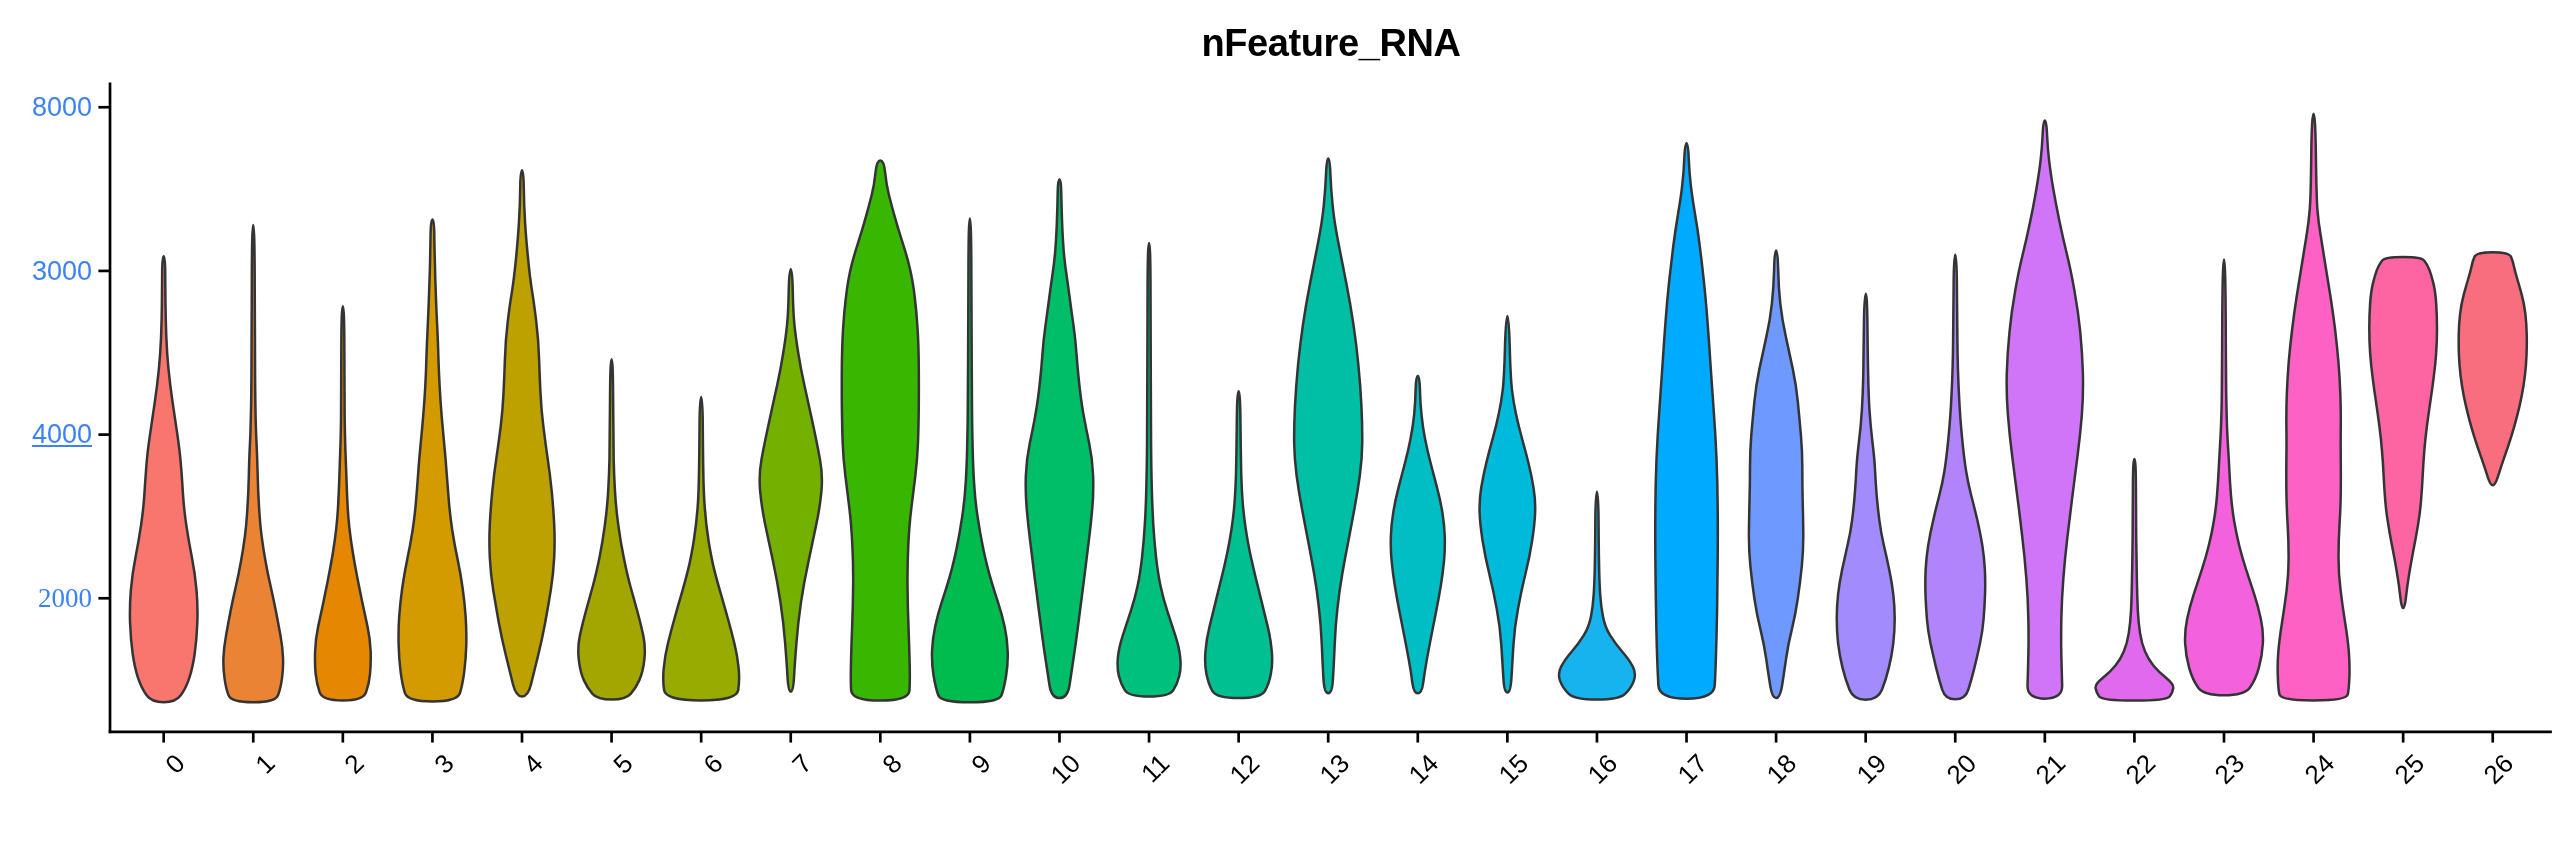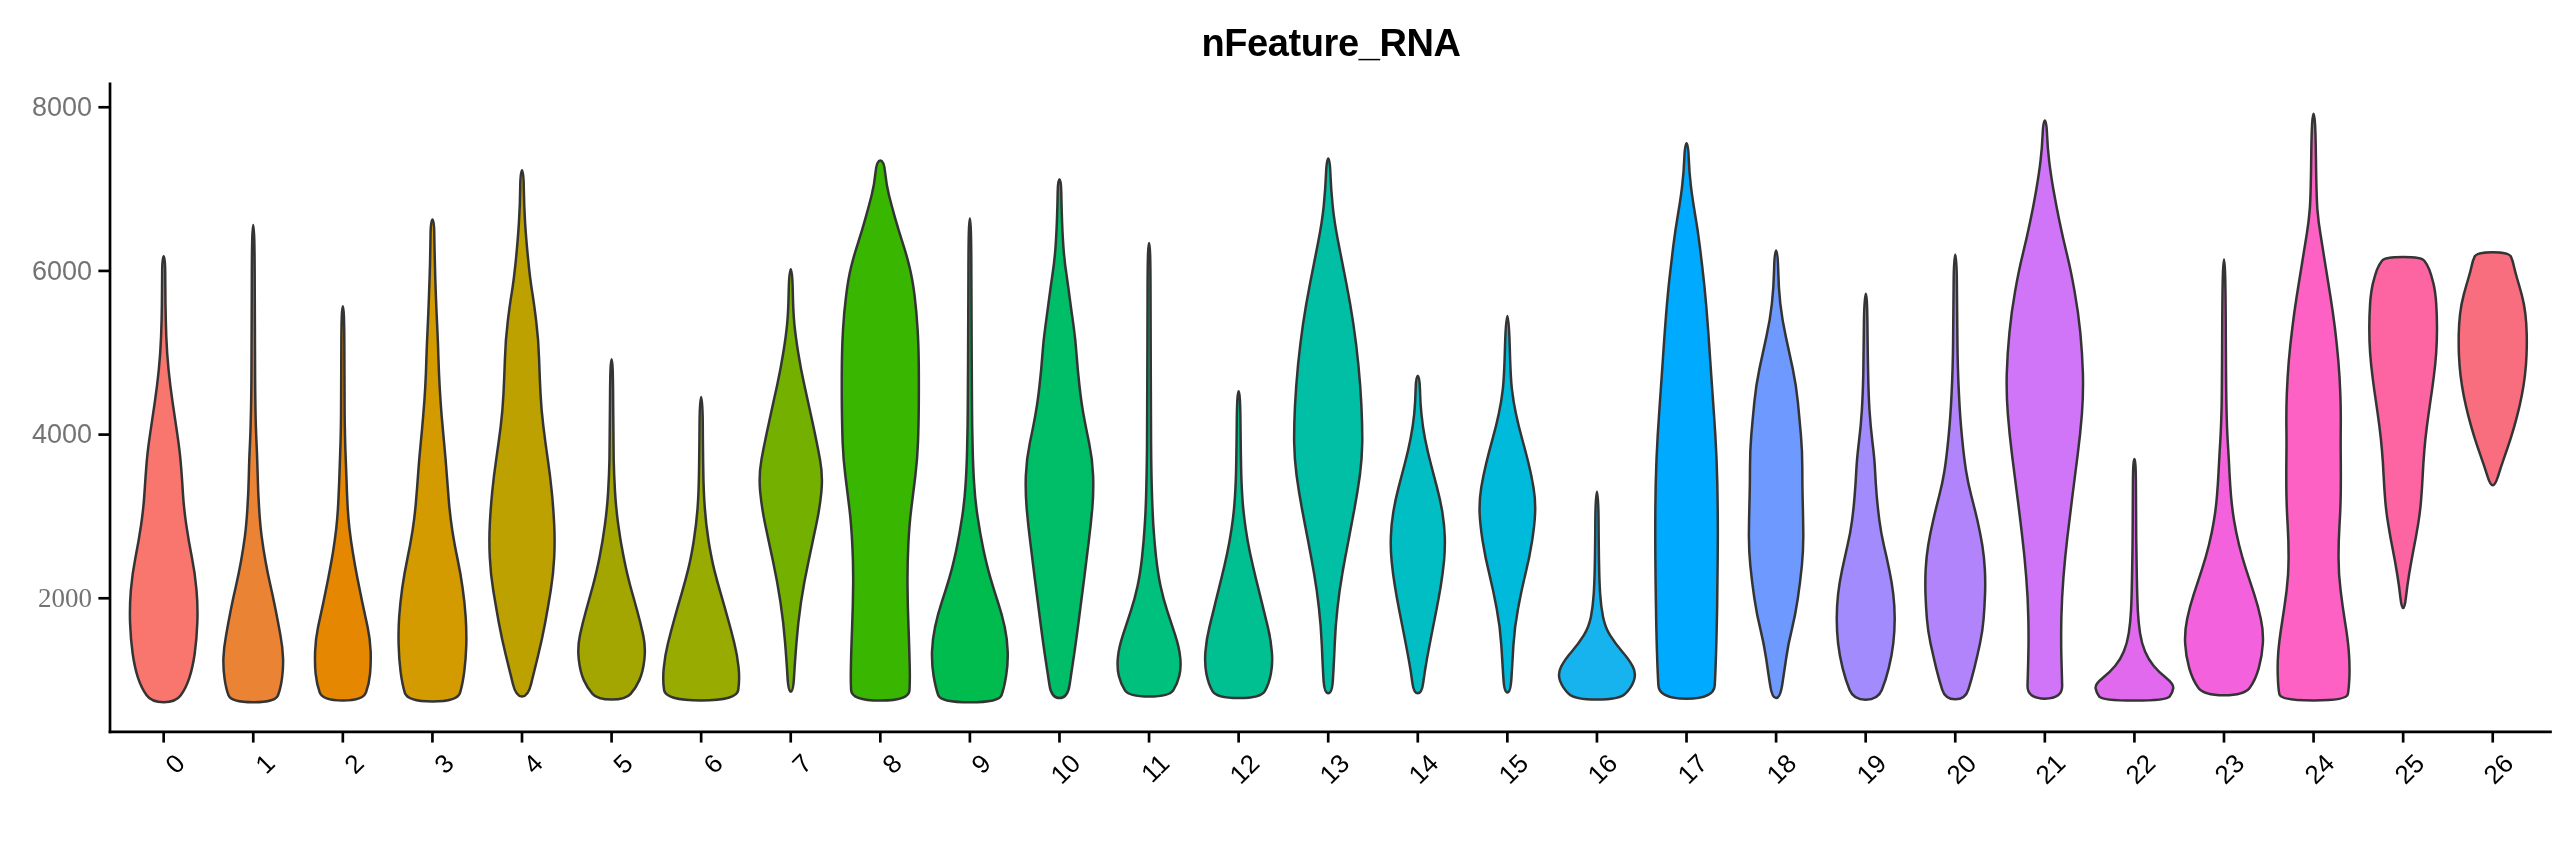--- a/index.html
+++ b/index.html
@@ -14,21 +14,21 @@
     position:absolute;left:86px;top:21.5px;width:2490px;
     text-align:center;font-size:38px;font-weight:bold;color:#000;
     letter-spacing:-0.4px;
   }
   .x-axis-title{
     position:absolute;left:86px;top:794px;width:2490px;
     text-align:center;font-size:28px;color:#000;
   }
   .y-tick-label{
     position:absolute;left:0;width:92px;height:30px;line-height:30px;
-    text-align:right;font-size:27px;color:#737373;
+    text-align:right;font-size:27px;color:#3b82f6;
   }
   .x-tick-holder{position:absolute;width:0;height:0;}
   .x-tick-label{
     position:absolute;right:0;top:0;white-space:nowrap;
     font-size:26px;color:#000;
     transform:rotate(-45deg);
     transform-origin:100% 0;
   }
   svg{position:absolute;left:0;top:0;}
 </style>
@@ -93,22 +93,22 @@
       <path d="M 2186.0 781.7 Q 2197.3 781.7 2200.6 770.9 Q 2204.0 760.2 2207.4 746.5 Q 2210.8 732.7 2213.7 719.0 Q 2216.6 705.3 2217.7 691.6 Q 2218.8 677.8 2219.3 664.1 Q 2219.8 650.4 2219.1 636.7 Q 2218.4 622.9 2216.2 609.2 Q 2213.9 595.5 2210.8 581.8 Q 2207.6 568.0 2204.0 554.3 Q 2200.4 540.6 2198.2 526.9 Q 2195.9 513.1 2193.7 490.3 Q 2191.4 467.4 2190.1 439.9 Q 2188.7 412.5 2188.4 380.5 Q 2188.0 348.5 2187.8 316.4 Q 2187.6 284.4 2186.0 284.4 Q 2184.4 284.4 2184.2 316.4 Q 2184.0 348.5 2183.6 380.5 Q 2183.3 412.5 2181.9 439.9 Q 2180.6 467.4 2178.3 490.3 Q 2176.1 513.1 2173.8 526.9 Q 2171.6 540.6 2168.0 554.3 Q 2164.4 568.0 2161.3 581.8 Q 2158.1 595.5 2155.8 609.2 Q 2153.6 622.9 2152.9 636.7 Q 2152.3 650.4 2152.7 664.1 Q 2153.2 677.8 2154.3 691.6 Q 2155.4 705.3 2158.3 719.0 Q 2161.3 732.7 2164.6 746.5 Q 2168.0 760.2 2171.4 770.9 Q 2174.8 781.7 2186.0 781.7 Z" fill="#B284FB" stroke="#343434" stroke-width="2.8" stroke-linejoin="round"></path>
       <path d="M 2286.2 780.9 Q 2306.0 780.9 2305.5 766.0 Q 2305.1 751.0 2304.6 732.7 Q 2304.2 714.4 2304.6 691.6 Q 2305.1 668.7 2306.9 645.8 Q 2308.7 622.9 2311.4 600.1 Q 2314.1 577.2 2317.0 554.3 Q 2319.9 531.4 2322.8 508.6 Q 2325.8 485.7 2327.6 462.8 Q 2329.3 439.9 2328.7 417.1 Q 2328.0 394.2 2325.8 371.3 Q 2323.5 348.5 2319.4 325.6 Q 2315.4 302.7 2310.9 284.4 Q 2306.4 266.1 2302.6 247.8 Q 2298.8 229.5 2295.6 211.2 Q 2292.5 192.9 2290.9 179.2 Q 2289.3 165.5 2288.6 149.9 Q 2288.0 134.4 2286.2 134.4 Q 2284.3 134.4 2283.7 149.9 Q 2283.0 165.5 2281.4 179.2 Q 2279.8 192.9 2276.7 211.2 Q 2273.6 229.5 2269.7 247.8 Q 2265.9 266.1 2261.4 284.4 Q 2256.9 302.7 2252.9 325.6 Q 2248.8 348.5 2246.6 371.3 Q 2244.3 394.2 2243.6 417.1 Q 2243.0 439.9 2244.8 462.8 Q 2246.6 485.7 2249.5 508.6 Q 2252.4 531.4 2255.3 554.3 Q 2258.3 577.2 2260.9 600.1 Q 2263.7 622.9 2265.4 645.8 Q 2267.3 668.7 2267.7 691.6 Q 2268.2 714.4 2267.7 732.7 Q 2267.3 751.0 2266.8 766.0 Q 2266.3 780.9 2286.2 780.9 Z" fill="#D075F8" stroke="#343434" stroke-width="2.8" stroke-linejoin="round"></path>
       <path d="M 2386.3 783.0 Q 2422.3 783.0 2425.7 778.4 Q 2429.1 773.9 2429.7 769.3 Q 2430.4 764.8 2421.9 757.9 Q 2413.3 751.0 2407.7 744.2 Q 2402.1 737.3 2398.2 728.2 Q 2394.4 719.0 2392.6 707.6 Q 2390.8 696.1 2390.1 682.4 Q 2389.5 668.7 2389.0 645.8 Q 2388.6 622.9 2388.3 600.1 Q 2388.1 577.2 2388.0 545.2 Q 2387.9 513.1 2386.3 513.1 Q 2384.7 513.1 2384.6 545.2 Q 2384.5 577.2 2384.3 600.1 Q 2384.1 622.9 2383.6 645.8 Q 2383.2 668.7 2382.5 682.4 Q 2381.8 696.1 2380.0 707.6 Q 2378.2 719.0 2374.4 728.2 Q 2370.6 737.3 2364.9 744.2 Q 2359.3 751.0 2350.8 757.9 Q 2342.2 764.8 2342.9 769.3 Q 2343.6 773.9 2346.9 778.4 Q 2350.3 783.0 2386.3 783.0 Z" fill="#E069EE" stroke="#343434" stroke-width="2.8" stroke-linejoin="round"></path>
       <path d="M 2486.5 777.0 Q 2509.0 777.0 2515.3 768.6 Q 2521.6 760.2 2525.4 746.5 Q 2529.2 732.7 2529.9 719.0 Q 2530.6 705.3 2527.6 691.6 Q 2524.7 677.8 2520.2 664.1 Q 2515.7 650.4 2511.2 636.7 Q 2506.7 622.9 2503.3 609.2 Q 2500.0 595.5 2497.7 581.8 Q 2495.5 568.0 2494.3 554.3 Q 2493.2 540.6 2492.5 526.9 Q 2491.9 513.1 2490.7 494.8 Q 2489.6 476.5 2489.2 453.7 Q 2488.7 430.8 2488.4 360.4 Q 2488.0 289.9 2486.5 289.9 Q 2484.9 289.9 2484.5 360.4 Q 2484.2 430.8 2483.8 453.7 Q 2483.3 476.5 2482.2 494.8 Q 2481.1 513.1 2480.4 526.9 Q 2479.7 540.6 2478.6 554.3 Q 2477.5 568.0 2475.2 581.8 Q 2473.0 595.5 2469.6 609.2 Q 2466.2 622.9 2461.7 636.7 Q 2457.2 650.4 2452.7 664.1 Q 2448.2 677.8 2445.3 691.6 Q 2442.4 705.3 2443.0 719.0 Q 2443.7 732.7 2447.5 746.5 Q 2451.4 760.2 2457.7 768.6 Q 2464.0 777.0 2486.5 777.0 Z" fill="#F461DD" stroke="#343434" stroke-width="2.8" stroke-linejoin="round"></path>
       <path d="M 2586.6 783.0 Q 2623.5 783.0 2624.9 776.1 Q 2626.2 769.3 2626.7 755.6 Q 2627.1 741.9 2626.0 728.2 Q 2624.9 714.4 2621.9 696.1 Q 2619.0 677.8 2616.8 659.5 Q 2614.5 641.2 2614.5 622.9 Q 2614.5 604.6 2615.6 586.3 Q 2616.8 568.0 2617.0 549.7 Q 2617.2 531.4 2617.0 513.1 Q 2616.8 494.8 2617.0 476.5 Q 2617.2 458.2 2616.5 439.9 Q 2615.9 421.7 2614.3 403.4 Q 2612.7 385.1 2610.5 366.8 Q 2608.2 348.5 2605.3 330.2 Q 2602.4 311.9 2599.4 293.6 Q 2596.5 275.3 2594.3 261.5 Q 2592.0 247.8 2590.9 234.1 Q 2589.8 220.4 2589.2 173.7 Q 2588.6 127.0 2586.6 127.0 Q 2584.6 127.0 2584.0 173.7 Q 2583.5 220.4 2582.3 234.1 Q 2581.2 247.8 2579.0 261.5 Q 2576.7 275.3 2573.8 293.6 Q 2570.9 311.9 2567.9 330.2 Q 2565.0 348.5 2562.8 366.8 Q 2560.5 385.1 2558.9 403.4 Q 2557.4 421.7 2556.7 439.9 Q 2556.0 458.2 2556.2 476.5 Q 2556.5 494.8 2556.2 513.1 Q 2556.0 531.4 2556.2 549.7 Q 2556.5 568.0 2557.6 586.3 Q 2558.7 604.6 2558.7 622.9 Q 2558.7 641.2 2556.5 659.5 Q 2554.2 677.8 2551.3 696.1 Q 2548.4 714.4 2547.2 728.2 Q 2546.1 741.9 2546.6 755.6 Q 2547.0 769.3 2548.4 776.1 Q 2549.7 783.0 2586.6 783.0 Z" fill="#FD61C4" stroke="#343434" stroke-width="2.8" stroke-linejoin="round"></path>
       <path d="M 2686.8 679.7 Q 2688.6 679.7 2689.9 667.3 Q 2691.3 655.0 2693.5 641.2 Q 2695.8 627.5 2698.4 613.8 Q 2701.2 600.1 2703.4 586.3 Q 2705.7 572.6 2706.8 558.9 Q 2707.9 545.2 2708.6 531.4 Q 2709.3 517.7 2710.4 504.0 Q 2711.5 490.3 2713.3 476.5 Q 2715.1 462.8 2717.1 449.1 Q 2719.2 435.4 2720.9 421.7 Q 2722.8 407.9 2723.7 394.2 Q 2724.6 380.5 2724.6 366.8 Q 2724.6 353.0 2723.7 339.3 Q 2722.8 325.6 2720.5 316.4 Q 2718.3 307.3 2716.0 301.3 Q 2713.8 295.4 2710.4 291.3 Q 2707.0 287.2 2686.8 287.2 Q 2666.5 287.2 2663.1 291.3 Q 2659.8 295.4 2657.5 301.3 Q 2655.3 307.3 2653.0 316.4 Q 2650.8 325.6 2649.8 339.3 Q 2648.9 353.0 2648.9 366.8 Q 2648.9 380.5 2649.8 394.2 Q 2650.8 407.9 2652.6 421.7 Q 2654.3 435.4 2656.4 449.1 Q 2658.4 462.8 2660.2 476.5 Q 2662.0 490.3 2663.1 504.0 Q 2664.3 517.7 2664.9 531.4 Q 2665.6 545.2 2666.7 558.9 Q 2667.8 572.6 2670.1 586.3 Q 2672.3 600.1 2675.1 613.8 Q 2677.8 627.5 2680.0 641.2 Q 2682.3 655.0 2683.6 667.3 Q 2684.9 679.7 2686.8 679.7 Z" fill="#FC64A2" stroke="#343434" stroke-width="2.8" stroke-linejoin="round"></path>
       <path d="M 2786.9 542.4 Q 2789.6 542.4 2792.8 532.4 Q 2795.9 522.3 2799.9 510.9 Q 2804.0 499.4 2807.6 488.0 Q 2811.2 476.5 2814.1 465.1 Q 2817.1 453.7 2819.3 442.2 Q 2821.6 430.8 2822.9 419.4 Q 2824.3 407.9 2824.7 396.5 Q 2825.2 385.1 2824.9 373.6 Q 2824.7 362.2 2823.4 350.7 Q 2822.0 339.3 2819.3 329.2 Q 2816.6 319.2 2814.1 310.9 Q 2811.7 302.7 2810.5 297.2 Q 2809.4 291.7 2807.2 286.7 Q 2804.9 281.7 2786.9 281.7 Q 2768.9 281.7 2766.7 286.7 Q 2764.4 291.7 2763.3 297.2 Q 2762.2 302.7 2759.7 310.9 Q 2757.2 319.2 2754.5 329.2 Q 2751.8 339.3 2750.4 350.7 Q 2749.1 362.2 2748.9 373.6 Q 2748.7 385.1 2749.1 396.5 Q 2749.6 407.9 2750.9 419.4 Q 2752.3 430.8 2754.5 442.2 Q 2756.8 453.7 2759.7 465.1 Q 2762.6 476.5 2766.2 488.0 Q 2769.8 499.4 2773.9 510.9 Q 2777.9 522.3 2781.1 532.4 Q 2784.2 542.4 2786.9 542.4 Z" fill="#F96E7F" stroke="#343434" stroke-width="2.8" stroke-linejoin="round"></path>
     </svg>
   <div class="plot-title">nFeature_RNA</div>
 <div class="y-tick-label" style="top: 583px; font-family: Liberation Serif, serif;">2000</div>
-    <div class="y-tick-label" style="top: 419px;">4000</div>
-    <div class="y-tick-label" style="top: 256px;">6000</div>
+    <div class="y-tick-label" style="top: 419px; text-decoration: underline;">4000</div>
+    <div class="y-tick-label" style="top: 256px;">3000</div>
     <div class="y-tick-label" style="top: 92px;">8000</div>
     <div class="x-tick-holder" style="left: 169px; top: 748px;">
       <span class="x-tick-label">0</span>
     </div>
     <div class="x-tick-holder" style="left: 259px; top: 748px;">
       <span class="x-tick-label">1</span>
     </div>
     <div class="x-tick-holder" style="left: 348px; top: 748px;">
       <span class="x-tick-label">2</span>
     </div>

